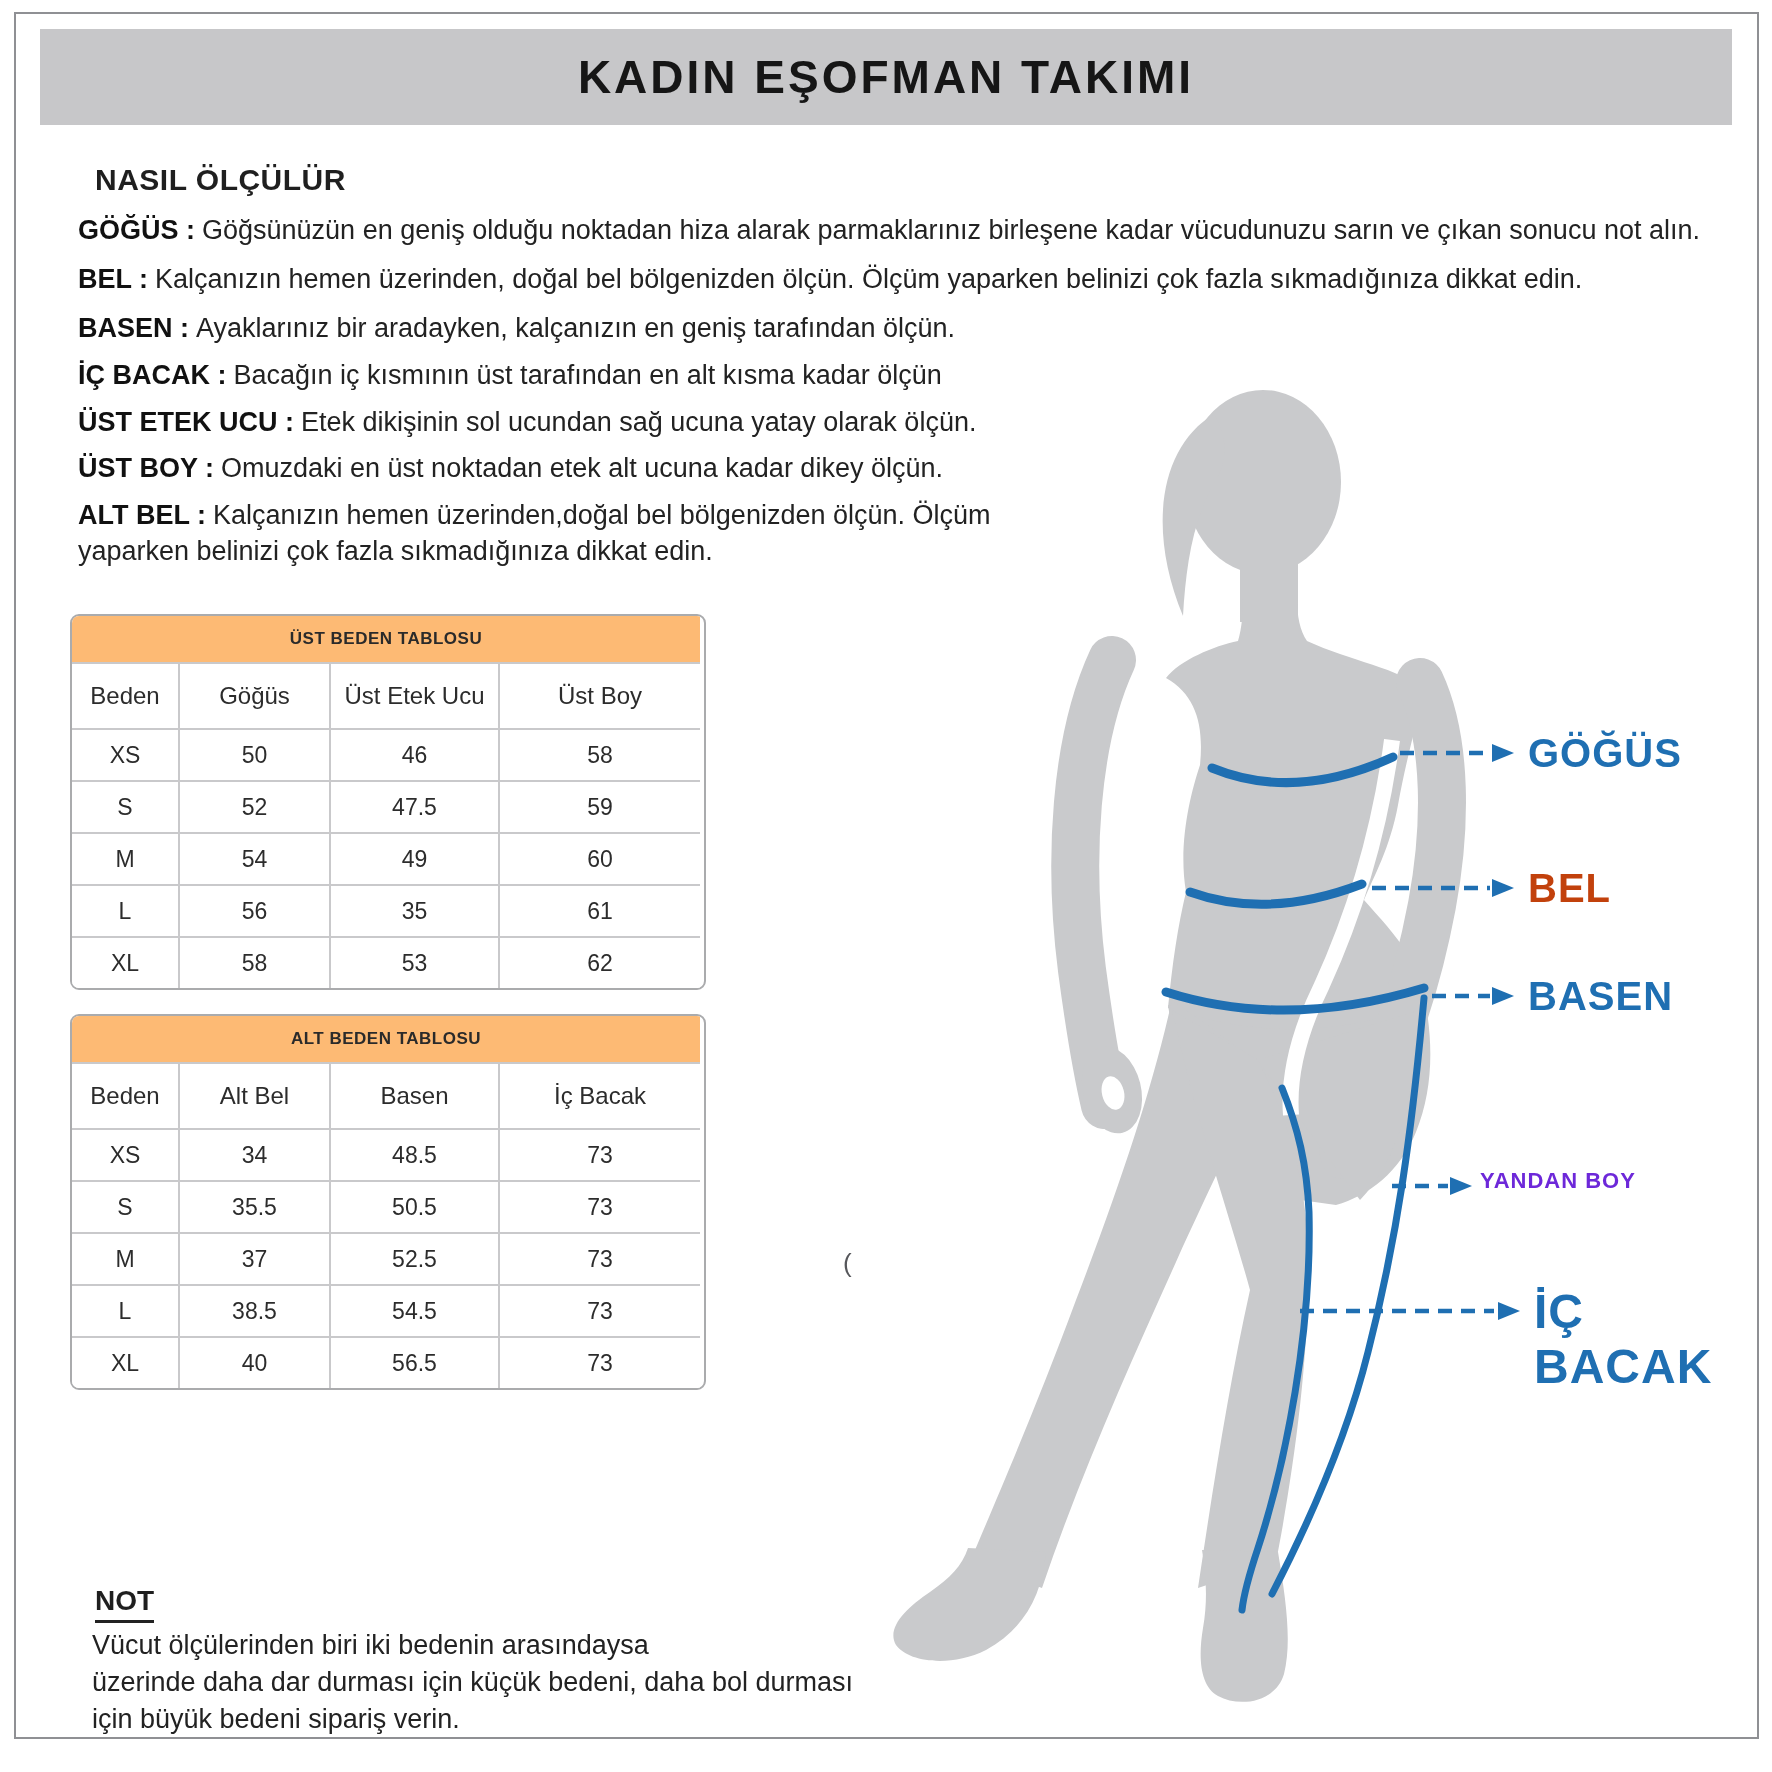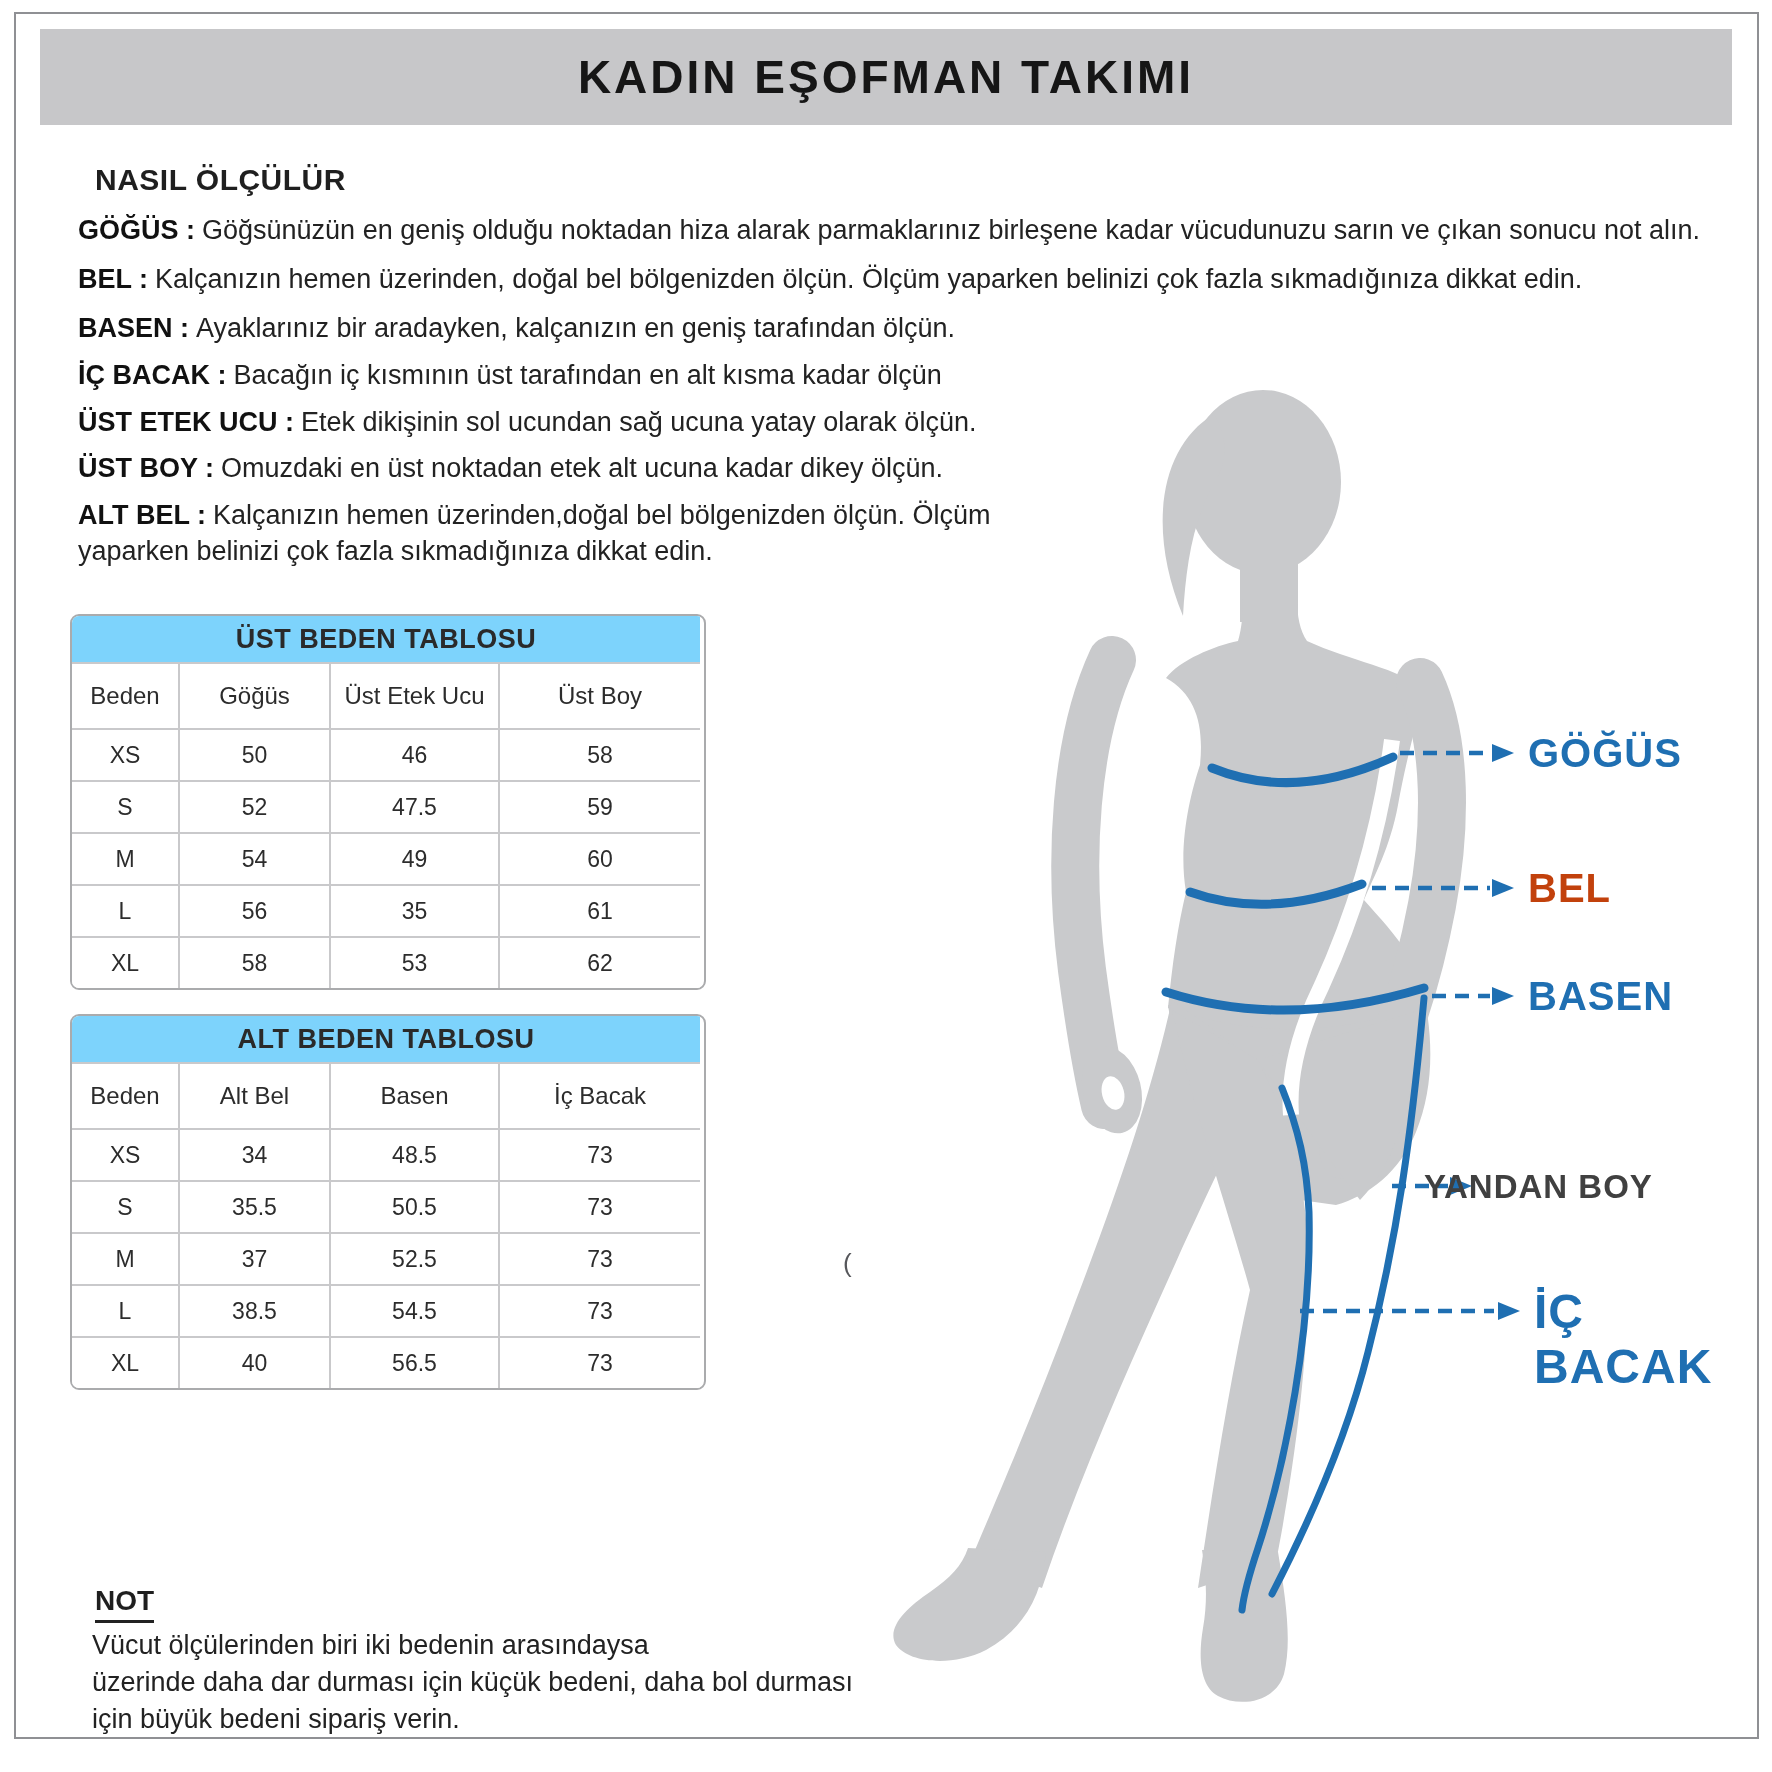--- a/index.html
+++ b/index.html
@@ -13,22 +13,22 @@
   .banner h1{margin:0;font-size:46px;font-weight:bold;letter-spacing:3px;color:#161616;}
   
   .htm-heading{position:absolute;left:95px;top:163px;font-size:30px;font-weight:bold;letter-spacing:.5px;}
   .def{position:absolute;left:78px;font-size:27px;white-space:nowrap;line-height:36px;}
   .def b{font-weight:bold;color:#111;}
   .def .txt{margin-left:7px;color:#222;}
   .def.wrap{white-space:normal;width:1000px;}
   
   .stable{position:absolute;left:70px;width:632px;border:2px solid #aaabad;border-radius:9px;
           overflow:hidden;background:#fff;display:grid;grid-template-columns:106px 151px 169px 202px;}
-  .stable .title{grid-column:1/-1;background:#7dd3fc;height:46px;display:flex;align-items:center;
-                 justify-content:center;font-size:27px;font-weight:bold;color:#2a2a2a;letter-spacing:.5px;}
+  .stable .title{grid-column:1/-1;background:#fdba74;height:46px;display:flex;align-items:center;
+                 justify-content:center;font-size:17px;font-weight:bold;color:#2a2a2a;letter-spacing:.5px;}
   .stable .hcell{height:64px;font-size:24px;}
   .stable .cell{height:50px;font-size:23px;}
   .stable .hcell,.stable .cell{display:flex;align-items:center;justify-content:center;font-weight:normal;
                  color:#2c2c2c;border-top:2px solid #c9c9cb;border-left:2px solid #c9c9cb;background:#fff;}
   .stable .c0{border-left:none;}
   
   .note-heading{position:absolute;left:95px;top:1585px;font-size:28px;font-weight:bold;
                 border-bottom:3px solid #222;padding-bottom:3px;}
   .note-line{position:absolute;left:92px;font-size:27px;color:#222;white-space:nowrap;}
   
@@ -219,20 +219,20 @@
       <polygon points="1472,1186 1450,1177 1450,1195"></polygon>
       <polygon points="1520,1311 1498,1302 1498,1320"></polygon>
     </g>
   </svg>
 
   <span class="artifact">(</span>
 
   <div class="blabel" style="left:1528px;top:731px;font-size:40px;color:#1f6fb2;">GÖĞÜS</div>
   <div class="blabel" style="left:1528px;top:866px;font-size:40px;color:#c2410c;">BEL</div>
   <div class="blabel" style="left:1528px;top:974px;font-size:40px;color:#1f6fb2;">BASEN</div>
-  <div class="blabel" style="left:1424px;top:1168px;font-size:33px;color:#404040;">YANDAN BOY</div>
+  <div class="blabel" style="left:1480px;top:1168px;font-size:22px;color:#6d28d9;">YANDAN BOY</div>
   <div class="blabel" style="left:1534px;top:1284px;font-size:48px;color:#1f6fb2;">İÇ BACAK</div>
 
   <div class="note-heading">NOT</div>
   <div class="note-line" style="top:1630px">Vücut ölçülerinden biri iki bedenin arasındaysa</div>
   <div class="note-line" style="top:1667px">üzerinde daha dar durması için küçük bedeni, daha bol durması</div>
   <div class="note-line" style="top:1704px">için büyük bedeni sipariş verin.</div>
 </div>
 
 </body></html>

